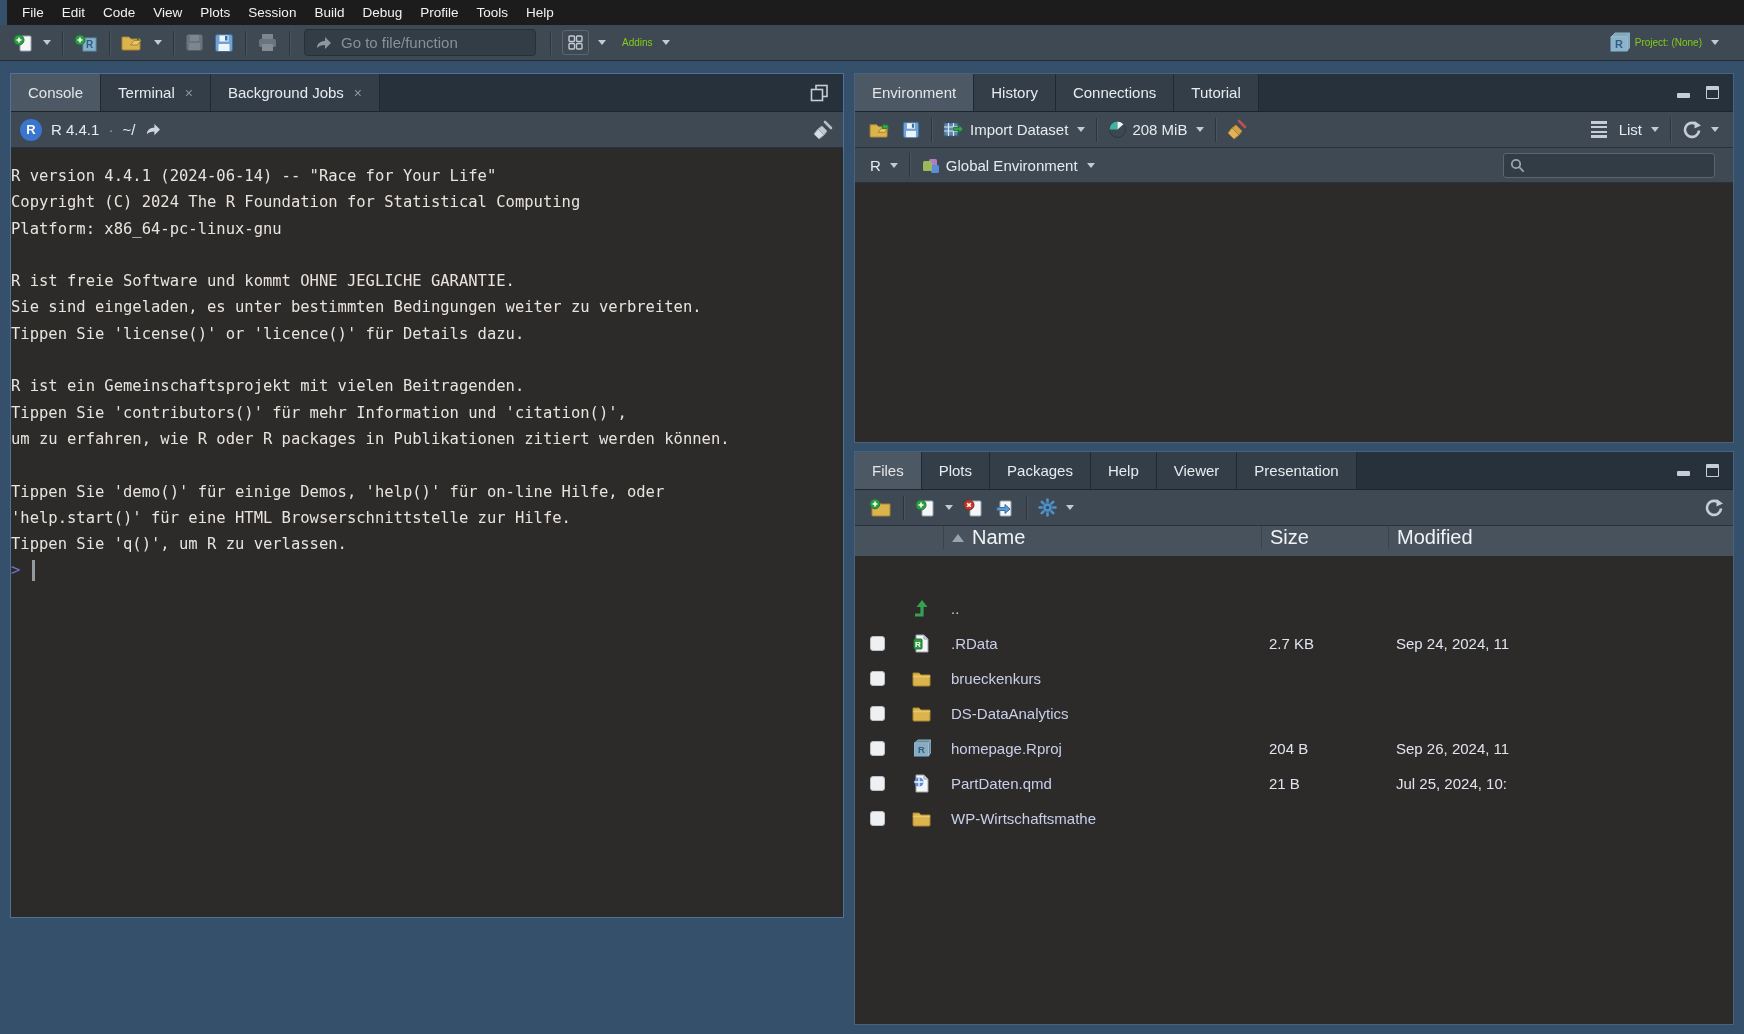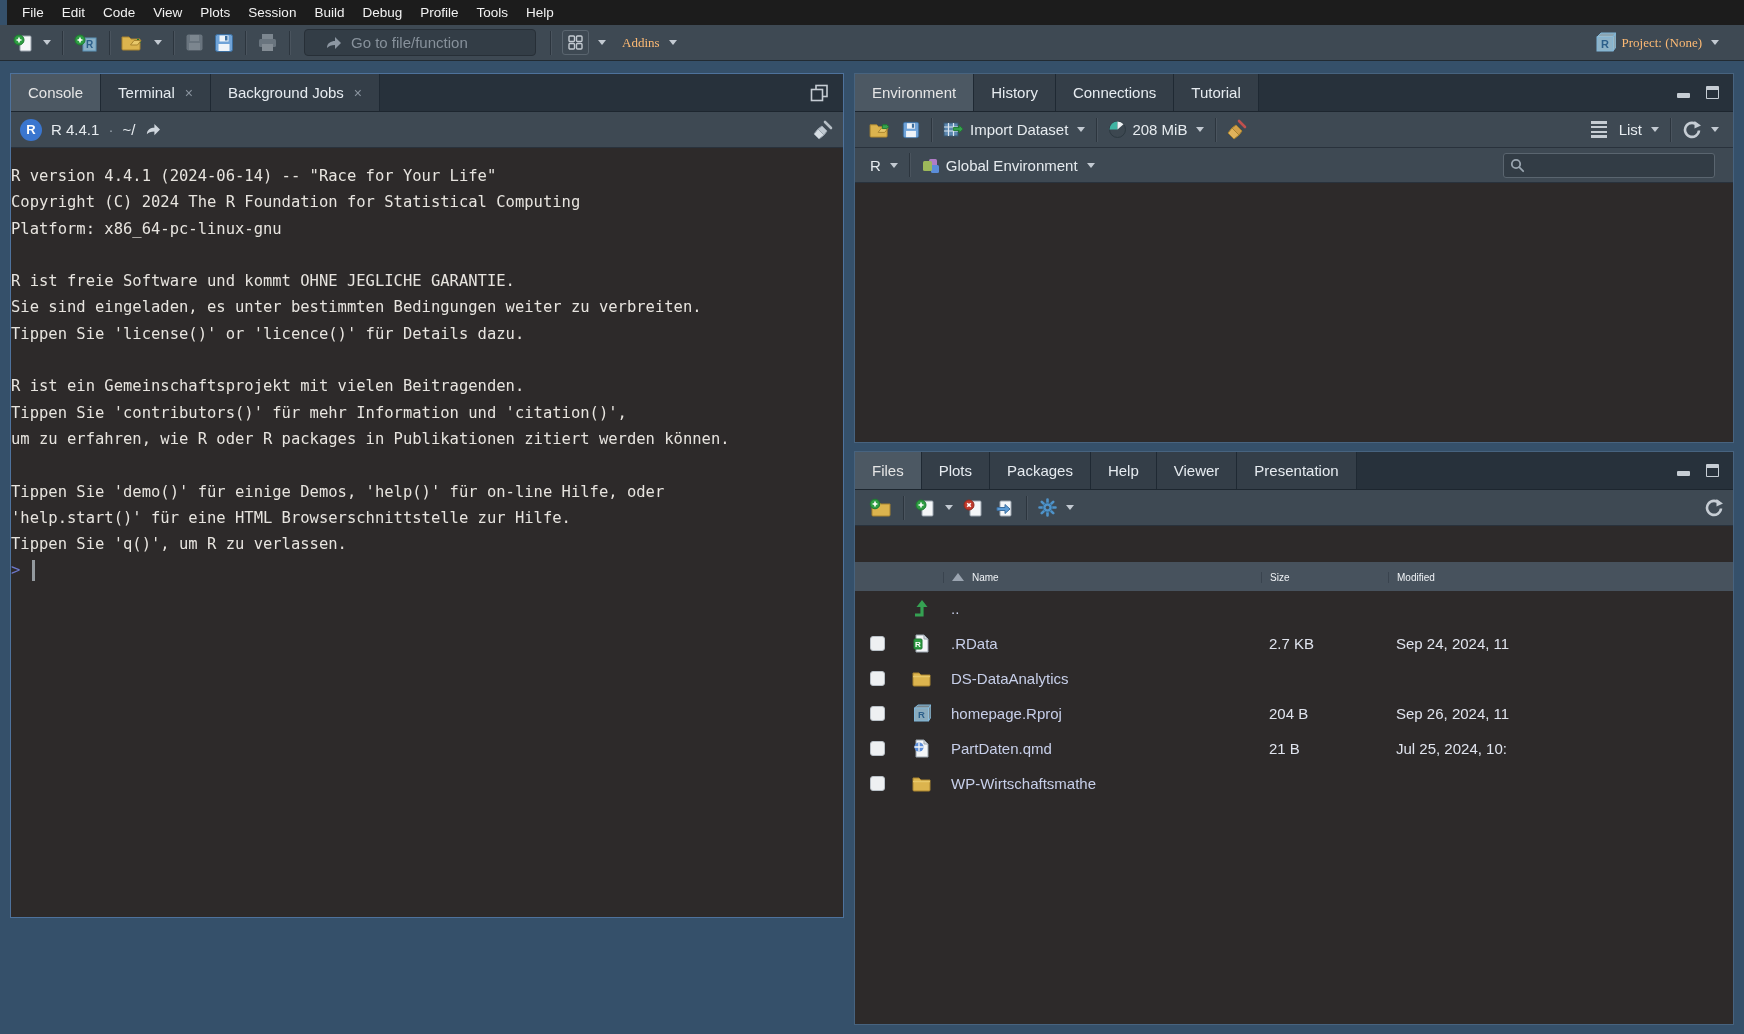--- a/index.html
+++ b/index.html
@@ -19,26 +19,26 @@
   
   .toolbar { position:absolute; top:25px; left:0; width:100%; height:36px;
     background:#3e4953; border-bottom:1px solid #222b33;
     display:flex; align-items:center; padding:0 8px; color:#dfe5ea; }
   .tbtn { display:flex; align-items:center; gap:5px; padding:3px 5px; border-radius:3px; }
   .tbtn.disabled { opacity:.45; }
   .vsep { width:1px; height:24px; background:#2c353e; box-shadow:1px 0 0 #4a545e; margin:0 6px; flex:none; }
   .caret { width:0; height:0; border-left:4px solid transparent; border-right:4px solid transparent;
     border-top:5px solid #c3cad2; display:inline-block; margin-left:4px; flex:none; }
   .goto { width:232px; height:27px; background:#333d46; border:1px solid #272f37; border-radius:4px;
-    display:flex; align-items:center; padding:0 19px; gap:9px; margin:0 8px; }
+    display:flex; align-items:center; padding:0 9px; gap:9px; margin:0 8px; }
   .goto input { flex:1; background:transparent; border:none; outline:none; color:#cfd6dd; font-size:15px;
     font-family:"Liberation Sans", sans-serif; }
   .goto input::placeholder { color:#87919b; }
   .grid-btn { border:1px solid #5a656f; border-radius:3px; padding:3px 4px; display:flex; align-items:center; }
-  .toolbar-label { font-size:13px; color:#fdba74;font-family:Liberation Serif, serif; }
+  .toolbar-label { font-size:10px; color:#84cc16; }
   .toolbar-right { margin-left:auto; display:flex; align-items:center; gap:7px; padding-right:12px; }
 
   
   .workspace { position:absolute; top:61px; left:0; width:1744px; height:973px; background:#35506a; }
   .pane { position:absolute; background:#2d2a2a; border:1px solid #47637f; overflow:hidden; }
   .pane-console { left:10px; top:12px;  width:834px; height:845px; border-color:#4e729c; }
   .pane-env     { left:854px; top:12px; width:880px; height:370px; }
   .pane-files   { left:854px; top:390px; width:880px; height:574px; }
 
   .tabbar { height:38px; background:#27313b; display:flex; align-items:stretch; border-bottom:1px solid #1d262f; }
@@ -71,21 +71,21 @@
     display:flex; justify-content:center; align-items:flex-start; padding-top:64px;
     color:#e8eaec; font-size:15.5px; }
 
   
   .breadcrumb { height:34px; background:#3d4752; border-bottom:1px solid #2a333d;
     display:flex; align-items:center; padding:0 11px; gap:9px; font-size:15px; color:#c4cde9; }
   .crumb { color:#c4cde9; }
   .crumb-sep { width:7px; height:7px; border-right:2.2px solid #8d97a3; border-top:2.2px solid #8d97a3;
     transform:rotate(45deg); margin:0 3px; flex:none; }
   .crumb-more { margin-left:auto; color:#c6cdd4; font-size:16px; letter-spacing:1px; padding-right:4px; }
-  .files-header { height:30px; background:#47525d; display:flex; align-items:center; color:#f0f3f6; font-size:10px;margin-top:36px; }
+  .files-header { height:30px; background:#47525d; display:flex; align-items:flex-start; color:#f0f3f6; font-size:20px; }
   .hc { display:flex; align-items:center; border-left:1px solid #39434e; padding-left:8px; }
   .hc:first-child { border-left:none; }
   .col-check { width:44px; flex:none; }
   .col-icon  { width:44px; flex:none; }
   .col-name  { flex:1; min-width:0; }
   .col-size  { width:127px; flex:none; }
   .col-mod   { width:345px; flex:none; overflow:hidden; white-space:nowrap; }
   .sort-asc { width:0; height:0; border-left:6px solid transparent; border-right:6px solid transparent;
     border-bottom:8px solid #9aa4b0; margin-right:8px; }
   .files-rows { position:absolute; top:139px; left:0; right:0; bottom:0; background:#2d2a2a; overflow:hidden; }
@@ -561,20 +561,42 @@
           </div>
         <div class="fcell col-size">
             <span class="fsize">2.7 KB</span>
           </div>
         <div class="fcell col-mod">
             <span class="fmod">Sep 24, 2024, 11</span>
           </div>
       </div>
 
 
+      <div class="frow">
+        <div class="col-check">
+            <span class="cb"></span>
+          </div>
+        <div class="col-icon">
+          <span>
+            <svg width="19" height="16" viewBox="0 0 19 16">
+              <path d="M1 2 h6 l2 2 h9 v10 a1 1 0 0 1 -1 1 h-15 a1 1 0 0 1 -1 -1 Z" fill="#dcb44e" stroke="#a8832f"></path>
+              <path d="M1 5.5 h17" stroke="#e8c86a" stroke-width="1.5"></path>
+            </svg>
+          </span>
+        </div>
+        <div class="fcell col-name">
+            <span class="fname">brueckenkurs</span>
+          </div>
+        <div class="fcell col-size">
+            <span class="fsize"></span>
+          </div>
+        <div class="fcell col-mod">
+            <span class="fmod"></span>
+          </div>
+      </div>
 
       <div class="frow">
         <div class="col-check">
             <span class="cb"></span>
           </div>
         <div class="col-icon">
           <span>
             <svg width="19" height="16" viewBox="0 0 19 16">
               <path d="M1 2 h6 l2 2 h9 v10 a1 1 0 0 1 -1 1 h-15 a1 1 0 0 1 -1 -1 Z" fill="#dcb44e" stroke="#a8832f"></path>
               <path d="M1 5.5 h17" stroke="#e8c86a" stroke-width="1.5"></path>

